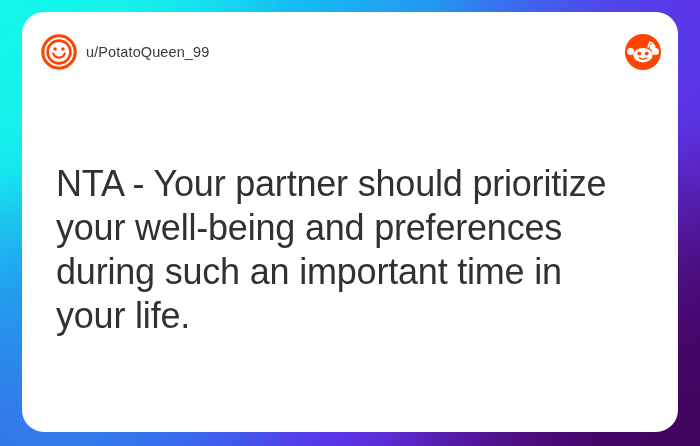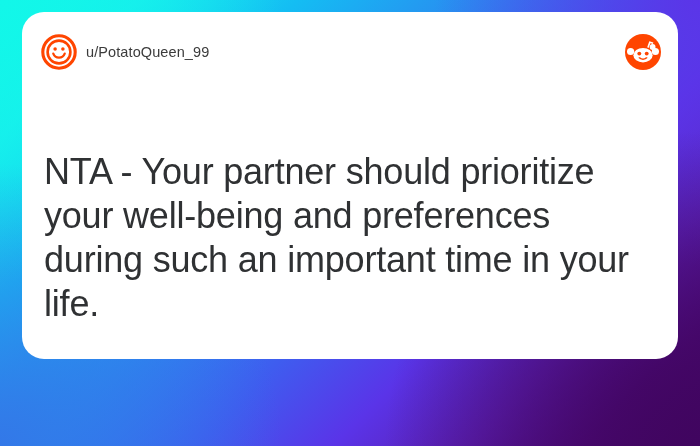--- a/index.html
+++ b/index.html
@@ -58,21 +58,21 @@
     inset: 0;
     background: radial-gradient(circle at 100% 100%, #40055f 0%, rgba(64,5,95,0.80) 10%, rgba(64,5,95,0) 38%);
   }
 
   
   .card {
     position: absolute;
     left: 22px;
     top: 12px;
     width: 656px;
-    height: 347px;
+    height: 420px;
     background: #ffffff;
     border-radius: 22px;
     box-sizing: border-box;
     overflow: hidden;
   }
 
   .card-header {
     position: absolute;
     left: 0;
     top: 0;
@@ -115,21 +115,21 @@
     right: 28px;
     top: 134px;
   }
 
   .comment-text {
     font-size: 36px;
     line-height: 44px;
     color: #2f3133;
     letter-spacing: -0.2px;
     font-weight: 400;
-    margin: 4px;
+    margin: 16px;
     word-spacing: 0px;
   }
 </style>
 </head>
 <body>
 
 <div class="stage">
 
   <div class="bg"></div>
   <div class="bg-corner-tl"></div>

